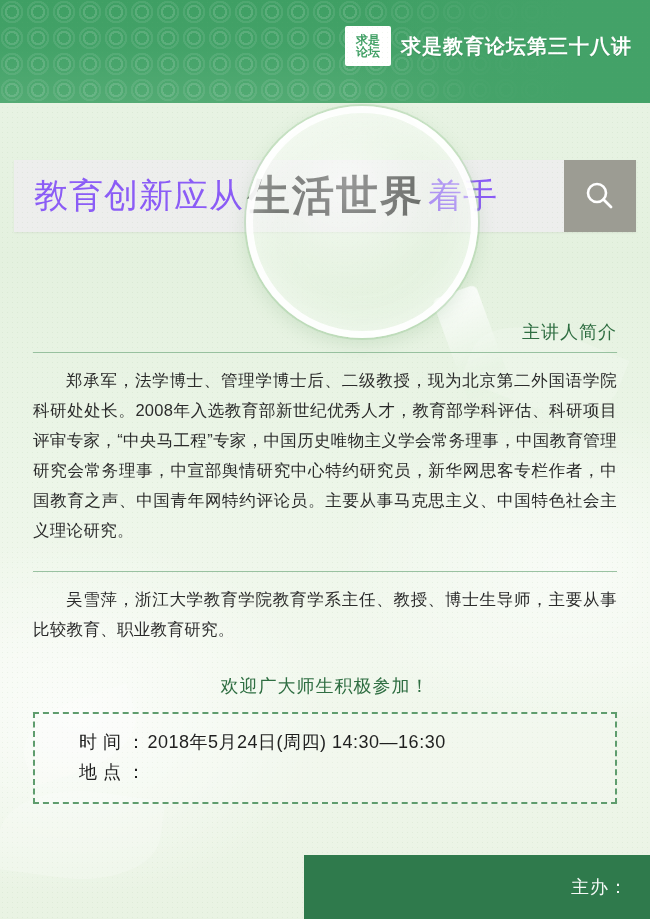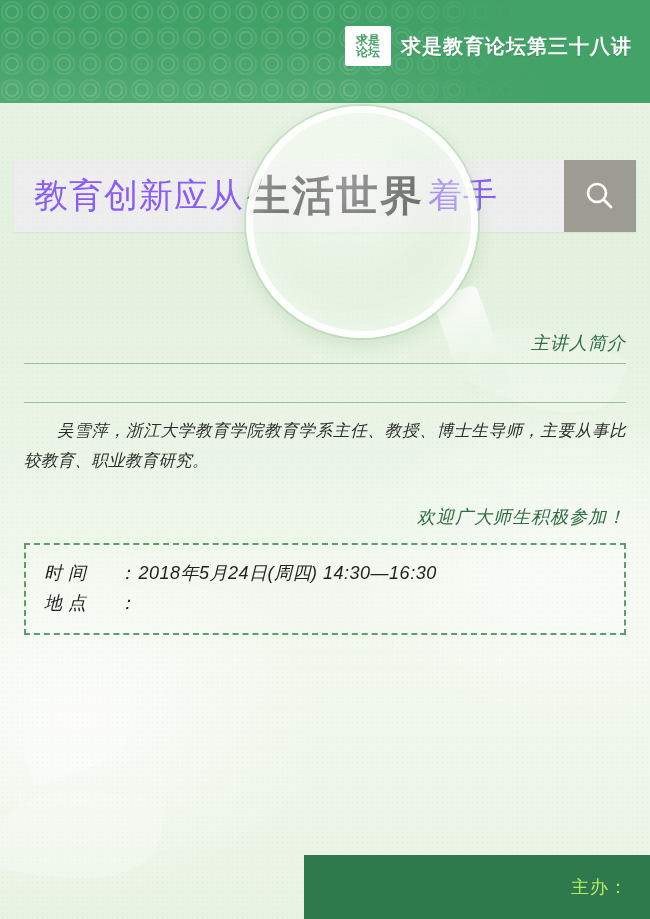--- a/index.html
+++ b/index.html
@@ -159,24 +159,23 @@
     border-radius: 6px;
     z-index: 2;
     pointer-events: none;
     filter: blur(0.4px);
   }
 
   
   .content {
     position: absolute;
     left: 0; right: 0;
-    top: 331px;
-    padding: 0 24px;
+    top: 320px;
+    padding: 0 33px;
     z-index: 5;
-    font-style: italic;
   }
   .section-head {
     text-align: right;
     font-size: 18px;
     color: #2f6e42;
     letter-spacing: 1px;
     margin-bottom: 8px;
     font-weight: 500;
   }
   .rule {
@@ -189,34 +188,35 @@
     font-size: 16.5px;
     line-height: 30px;
     color: #2b2b2b;
     text-align: justify;
     text-indent: 2em;
     letter-spacing: .3px;
   }
   .gap-lg { height: 26px; }
 
   .welcome {
-    text-align: right;
+    text-align: center;
     font-size: 18px;
     color: #2f6e42;
     letter-spacing: 1px;
     margin-top: 30px;
     margin-bottom: 14px;
     font-weight: 500;
   }
 
   
   .infobox {
     border: 2px dashed #5f9d6e;
     padding: 13px 18px 15px 18px;
     background: rgba(255,255,255,0.18);
+    text-align: right;
   }
   .inforow {
     display: flex;
     align-items: baseline;
     font-size: 18px;
     color: #1f1f1f;
     line-height: 30px;
     letter-spacing: .5px;
   }
   .inforow .lbl {
@@ -231,21 +231,21 @@
     position: absolute;
     left: 304px;
     right: 0;
     bottom: 0;
     height: 64px;
     background: #2f7a4c;
     display: flex;
     align-items: center;
     justify-content: flex-end;
     padding-right: 22px;
-    color: #bef264;
+    color: #ffffff;
     font-size: 18px;
     letter-spacing: 1px;
     z-index: 6;
   }
   .bottombar .host-label { opacity: .95; }
 
   
   .leaf {
     position: absolute;
     border-radius: 60% 0 60% 0;
@@ -290,20 +290,21 @@
       </svg>
     </div>
   </div>
 
   <div class="magnifier"></div>
 
   <div class="content">
 
     <div class="section-head">主讲人简介</div>
     <div class="rule"></div>
+    <div class="para">郑承军，法学博士、管理学博士后、二级教授，现为北京第二外国语学院科研处处长。2008年入选教育部新世纪优秀人才，教育部学科评估、科研项目评审专家，“中央马工程”专家，中国历史唯物主义学会常务理事，中国教育管理研究会常务理事，中宣部舆情研究中心特约研究员，新华网思客专栏作者，中国教育之声、中国青年网特约评论员。主要从事马克思主义、中国特色社会主义理论研究。</div>
 
     <div class="gap-lg"></div>
 
     <div class="rule"></div>
     <div class="para">吴雪萍，浙江大学教育学院教育学系主任、教授、博士生导师，主要从事比较教育、职业教育研究。</div>
 
     <div class="welcome">欢迎广大师生积极参加！</div>
 
     <div class="infobox">
       <div class="inforow">

